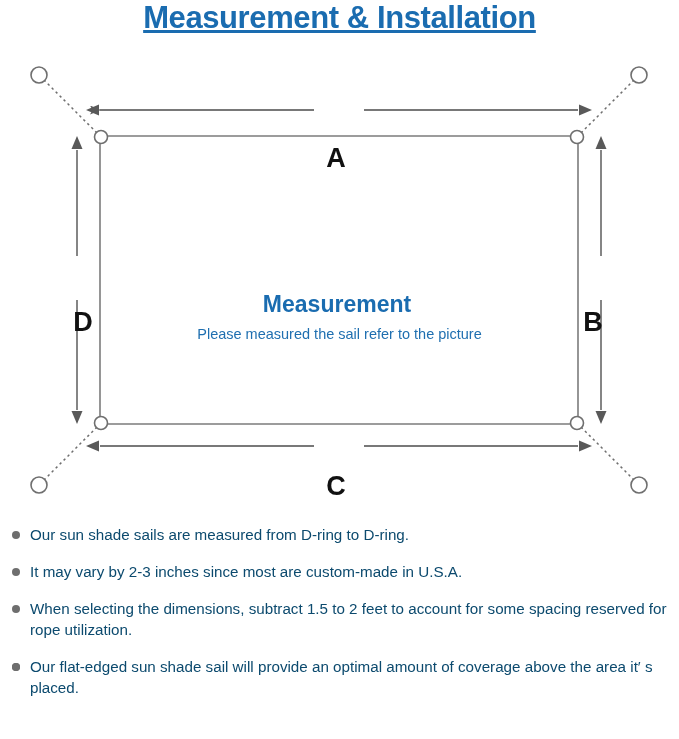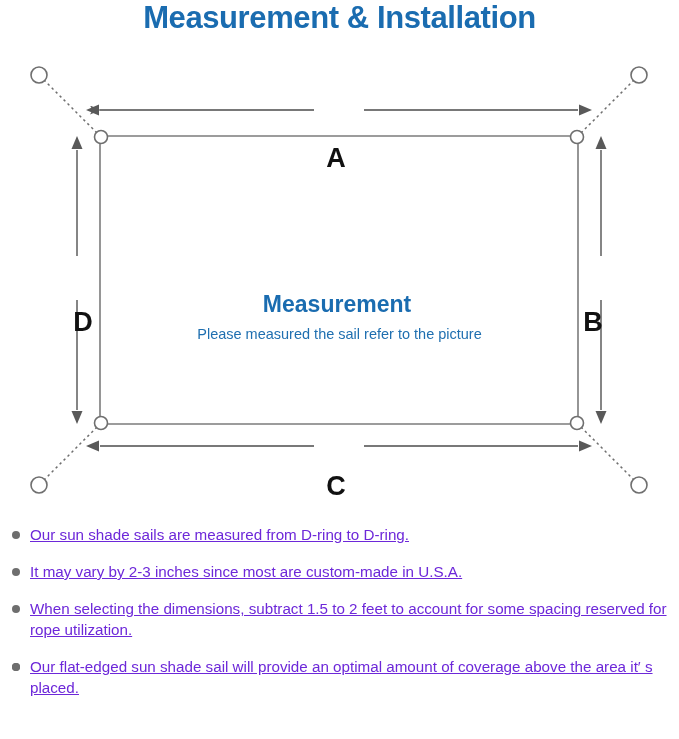--- a/index.html
+++ b/index.html
@@ -21,20 +21,21 @@
     position: absolute;
     top: 0px;
     left: 0;
     width: 679px;
     text-align: center;
     font-size: 31px;
     font-weight: bold;
     color: #1a6cb0;
     letter-spacing: -0.4px;
     line-height: 36px;
+    text-decoration: underline;
   }
 
   
   .diagram {
     position: absolute;
     top: 48px;
     left: 0;
     width: 679px;
     height: 465px;
   }
@@ -86,22 +87,21 @@
     top: 524px;
     width: 679px;
   }
   .note-item {
     position: relative;
     padding-left: 30px;
     padding-right: 8px;
     margin-bottom: 16px;
     font-size: 15.2px;
     line-height: 21px;
-    color: #6d28d9;
-    text-decoration: underline;
+    color: #0c4a6e;
   }
   .note-item .bullet {
     position: absolute;
     left: 12px;
     top: 7px;
     width: 8px;
     height: 8px;
     border-radius: 50%;
     background: #6e6e6e;
   }

